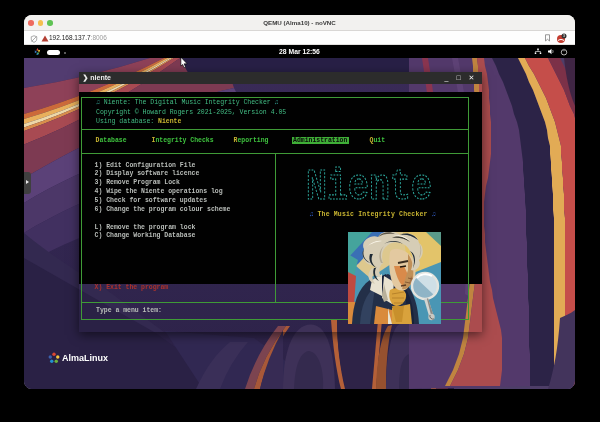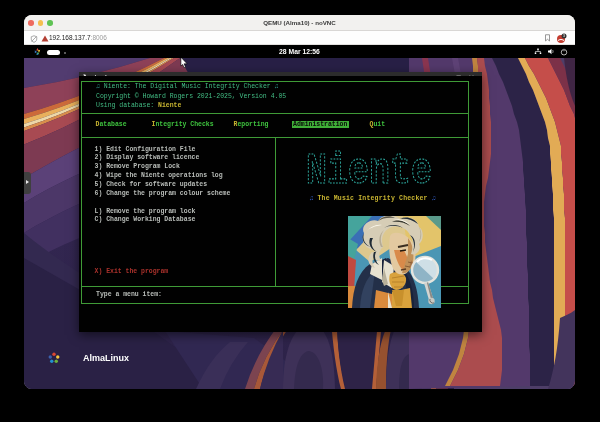--- a/index.html
+++ b/index.html
@@ -24,28 +24,28 @@
   font-size:6.8px; font-weight:bold; color:#fff; }
 #pill { position:absolute; left:23px; top:5px; width:13px; height:4.5px; background:#fff; border-radius:2.5px; }
 #pdot { position:absolute; left:40px; top:6.5px; width:2px; height:2px; background:#777; border-radius:50%; }
 
 #desk { position:absolute; left:0; top:43px; width:551px; height:331px; overflow:hidden; }
 #handle { position:absolute; left:0; top:114px; width:7px; height:22px; background:#3f3f3f;
   border-radius:0 3px 3px 0; }
 #handle:after { content:""; position:absolute; left:2px; top:8px; border-left:3px solid #e8e8e8;
   border-top:2.5px solid transparent; border-bottom:2.5px solid transparent; }
 #alma { position:absolute; left:24px; top:294px; height:12px; }
-#almatxt { position:absolute; left:38px; top:295px; color:#fff; font-weight:bold; font-size:9px;margin-left:21px; }
+#almatxt { position:absolute; left:38px; top:295px; color:#fff; font-weight:bold; font-size:9px; }
 
 #term { position:absolute; left:54.5px; top:14px; width:403px; height:260px; box-shadow:0 3px 10px rgba(0,0,0,0.55); }
 #ttitle { position:absolute; left:0; top:0; width:100%; height:12px; background:#2c2c2c;
   color:#fff; }
 #ttxt { position:absolute; left:4px; top:2px; font-size:7px; font-weight:bold; color:#eee; }
 #tbtns { position:absolute; right:4px; top:2px; font-size:7px; color:#eee; letter-spacing:3px; }
-#tcontent { position:absolute; left:0; top:4px; width:100%; height:256px; background:#010101;
+#tcontent { position:absolute; left:0; top:20px; width:100%; height:192px; background:#010101;
   font-family:"Liberation Mono", monospace; }
 .gb { position:absolute; border:1px solid #3f9b37; }
 .gl { position:absolute; background:#3f9b37; }
 .mono { position:absolute; font-size:6.5px; letter-spacing:-0.02px; white-space:pre; }
 .grn { color:#43bd85; }
 .litegrn { color:#3fc43f; }
 .ylw { color:#c8b431; }
 .gry { color:#b9bdb9; }
 .red { color:#ab322c; }
 </style>

